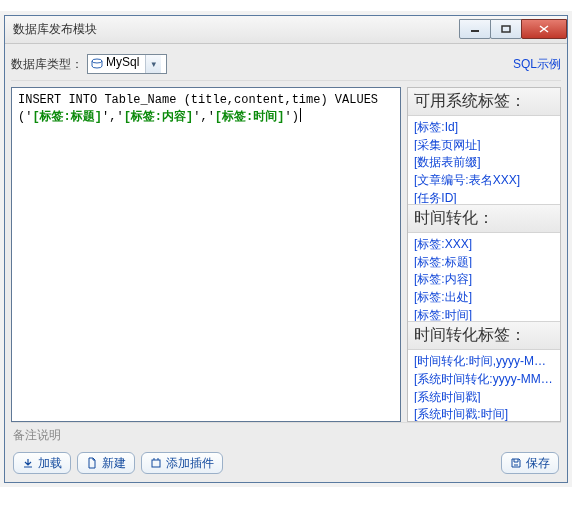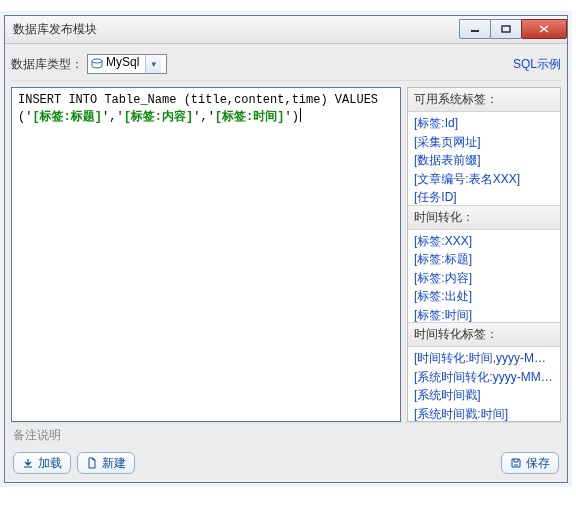--- a/index.html
+++ b/index.html
@@ -126,21 +126,21 @@
     border: 1px solid #bfbfbf;
     background: #fff;
     overflow: auto;
   }
   .group-header {
     background: linear-gradient(#f6f6f6,#e8e8e8);
     border-top: 1px solid #d4d4d4;
     border-bottom: 1px solid #d4d4d4;
     color: #333;
     padding: 3px 6px;
-    font-size: 12px;
+    font-size: 16px;
   }
   .group-header:first-child { border-top: none; }
   .tag-item {
     color: #1046d8;
     padding: 3px 6px;
     cursor: pointer;
     white-space: nowrap;
     overflow: hidden;
     text-overflow: ellipsis;
   }
@@ -247,20 +247,29 @@
         <span>加载</span>
       </span>
       <span class="btn">
         <span class="icon">
           <svg width="12" height="12" viewBox="0 0 12 12">
               <path d="M3 1 h4 l2 2 v8 h-6 z M7 1 v2 h2" fill="none" stroke="#134a9e" stroke-width="1"></path>
             </svg>
         </span>
         <span>新建</span>
       </span>
+      <span class="btn">
+        <span class="icon">
+          <svg width="12" height="12" viewBox="0 0 12 12">
+              <rect x="2" y="3" width="8" height="7" fill="none" stroke="#134a9e" stroke-width="1"></rect>
+              <path d="M4 3 v-2 M8 3 v-2" stroke="#134a9e" stroke-width="1"></path>
+            </svg>
+        </span>
+        <span>添加插件</span>
+      </span>
       <span class="btnrow-spacer"></span>
       <span class="btn">
         <span class="icon">
           <svg width="12" height="12" viewBox="0 0 12 12">
               <path d="M2 2 h7 l1 1 v7 h-8 z M4 2 v3 h4 v-3 M4 8 h4" fill="none" stroke="#134a9e" stroke-width="1"></path>
             </svg>
         </span>
         <span>保存</span>
       </span>
     </div>

